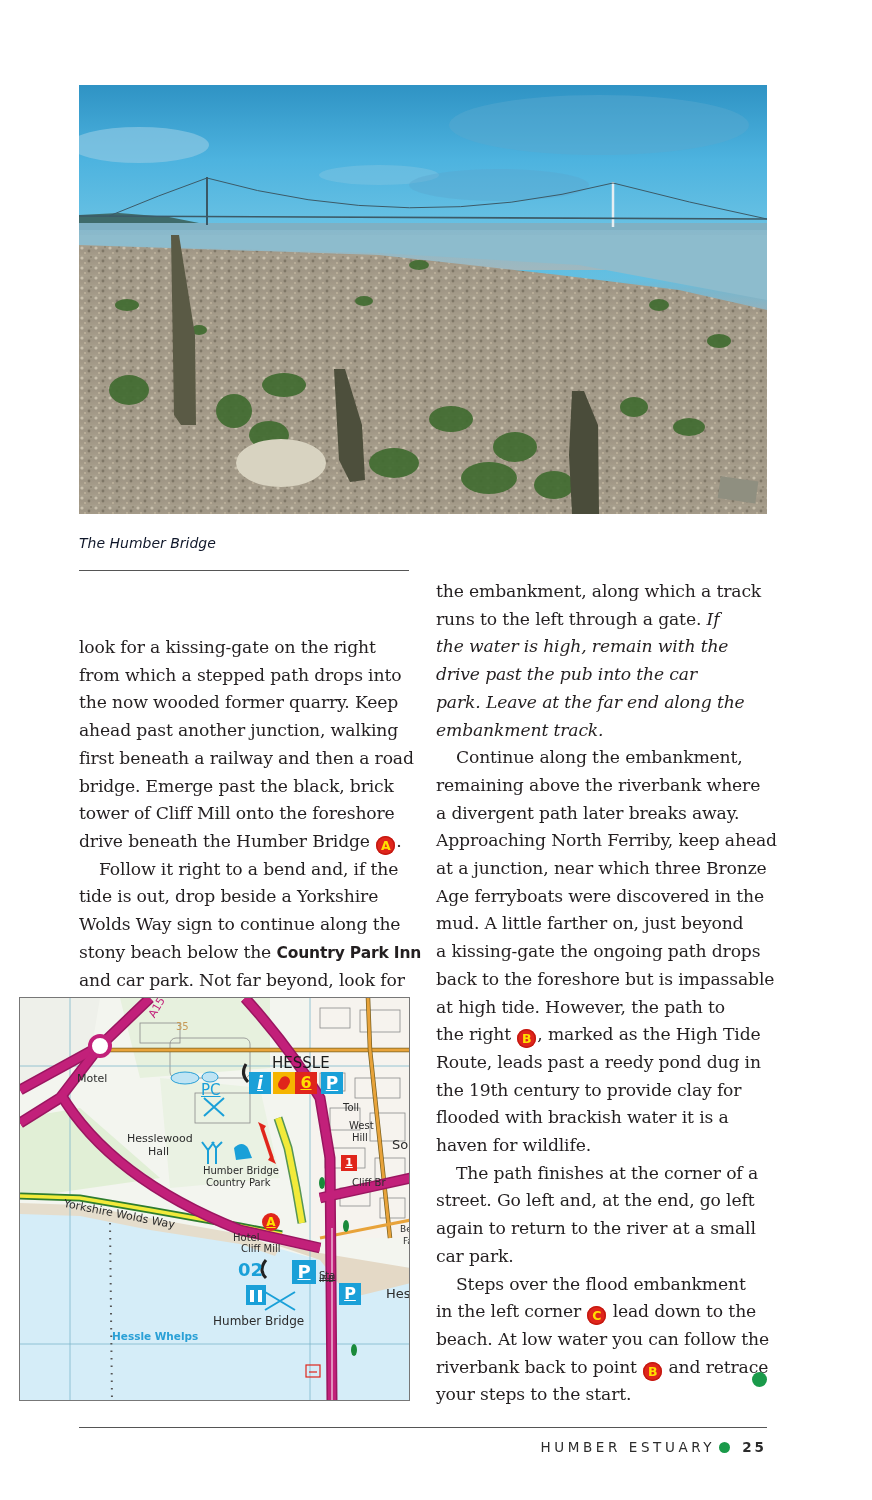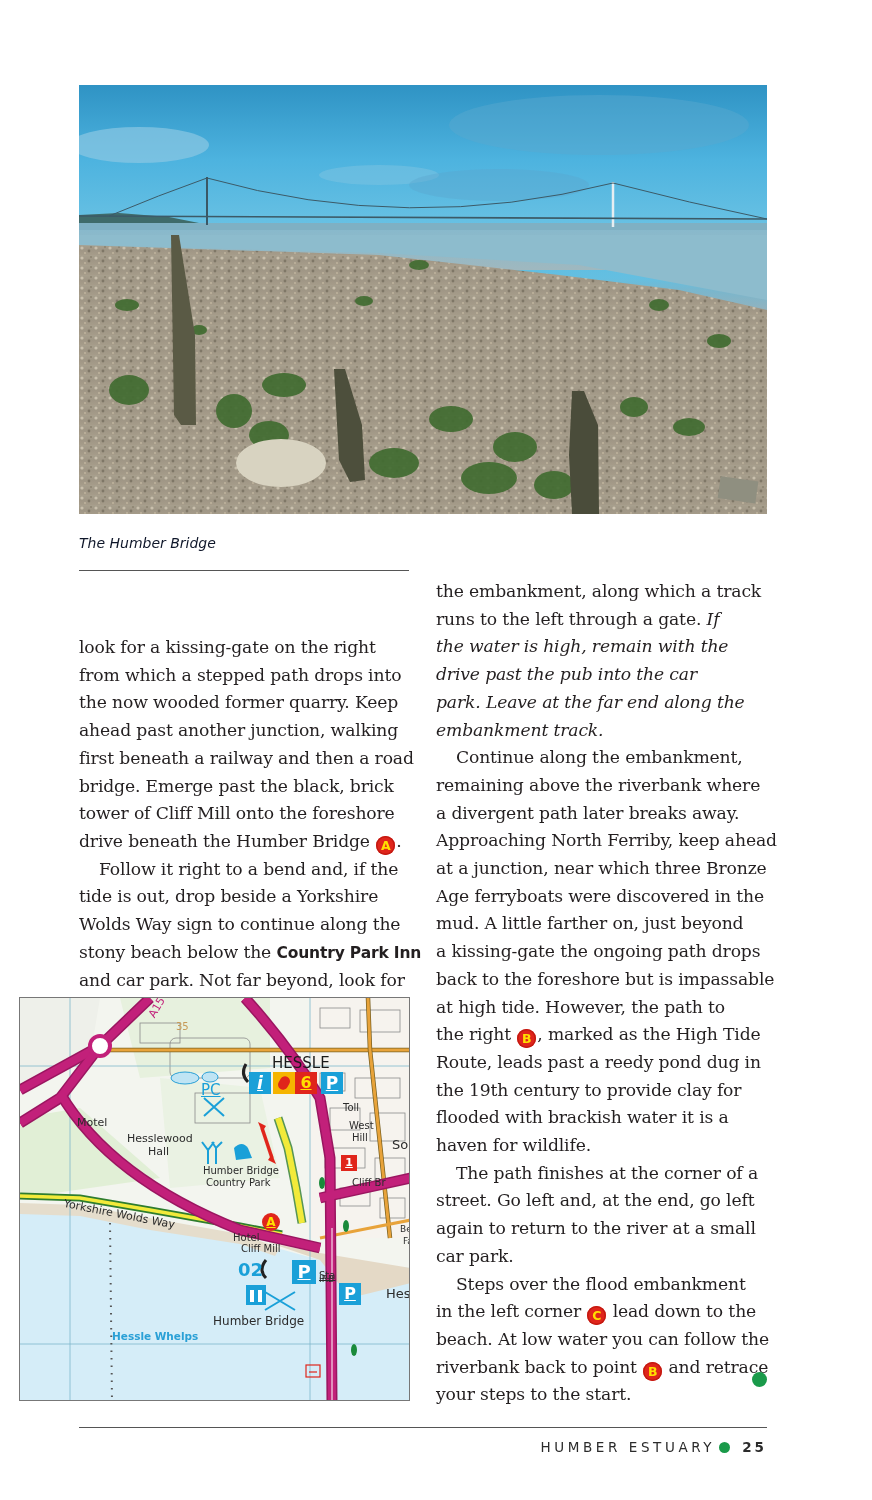--- a/index.html
+++ b/index.html
@@ -326,21 +326,21 @@
   <div class="map-sym" style="left:301px;top:74px;width:22px;height:22px;background:#1aa0d8;color:#fff;font-size:17px;line-height:22px;">P</div>
   <div class="map-sym" style="left:272px;top:262px;width:24px;height:24px;background:#1aa0d8;color:#fff;font-size:18px;line-height:24px;">P</div>
   <div class="map-sym" style="left:319px;top:285px;width:22px;height:22px;background:#1aa0d8;color:#fff;font-size:16px;line-height:22px;">P</div>
   <div class="map-sym" style="left:321px;top:157px;width:16px;height:16px;background:#e0251b;color:#fff;font-size:11px;line-height:16px;">1</div>
   <div class="map-sym" style="left:181px;top:85px;color:#1aa0d8;font-size:15px;font-weight:normal;">PC</div>
   <div class="map-sym" style="left:242px;top:215px;width:18px;height:18px;border-radius:50%;background:#e0251b;color:#ffe000;font-size:12px;line-height:18px;">A</div>
 
   <div class="map-label" style="left:126px;top:4px;font-size:11px;color:#c2207a;transform:rotate(-60deg);">A15</div>
   <div class="map-label" style="left:156px;top:24px;font-size:10px;color:#c79a56;">35</div>
   <div class="map-label" style="left:353px;top:38px;font-size:11px;padding-left:36px;">34</div>
-  <div class="map-label" style="left:57px;top:75px;font-size:11px;margin-top:44px;">Motel</div>
+  <div class="map-label" style="left:57px;top:75px;font-size:11px;">Motel</div>
   <div class="map-label" style="left:252px;top:58px;font-size:15px;color:#1a1a1a;">HESSLE</div>
   <div class="map-label" style="left:107px;top:135px;font-size:11px;">Hesslewood</div>
   <div class="map-label" style="left:128px;top:148px;font-size:11px;">Hall</div>
   <div class="map-label" style="left:183px;top:168px;font-size:10px;">Humber Bridge</div>
   <div class="map-label" style="left:186px;top:180px;font-size:10px;">Country Park</div>
   <div class="map-label" style="left:323px;top:105px;font-size:10px;">Toll</div>
   <div class="map-label" style="left:329px;top:123px;font-size:10px;">West</div>
   <div class="map-label" style="left:332px;top:135px;font-size:10px;">Hill</div>
   <div class="map-label" style="left:372px;top:140px;font-size:13px;">Sou</div>
   <div class="map-label" style="left:332px;top:180px;font-size:10px;">Cliff Br</div>

